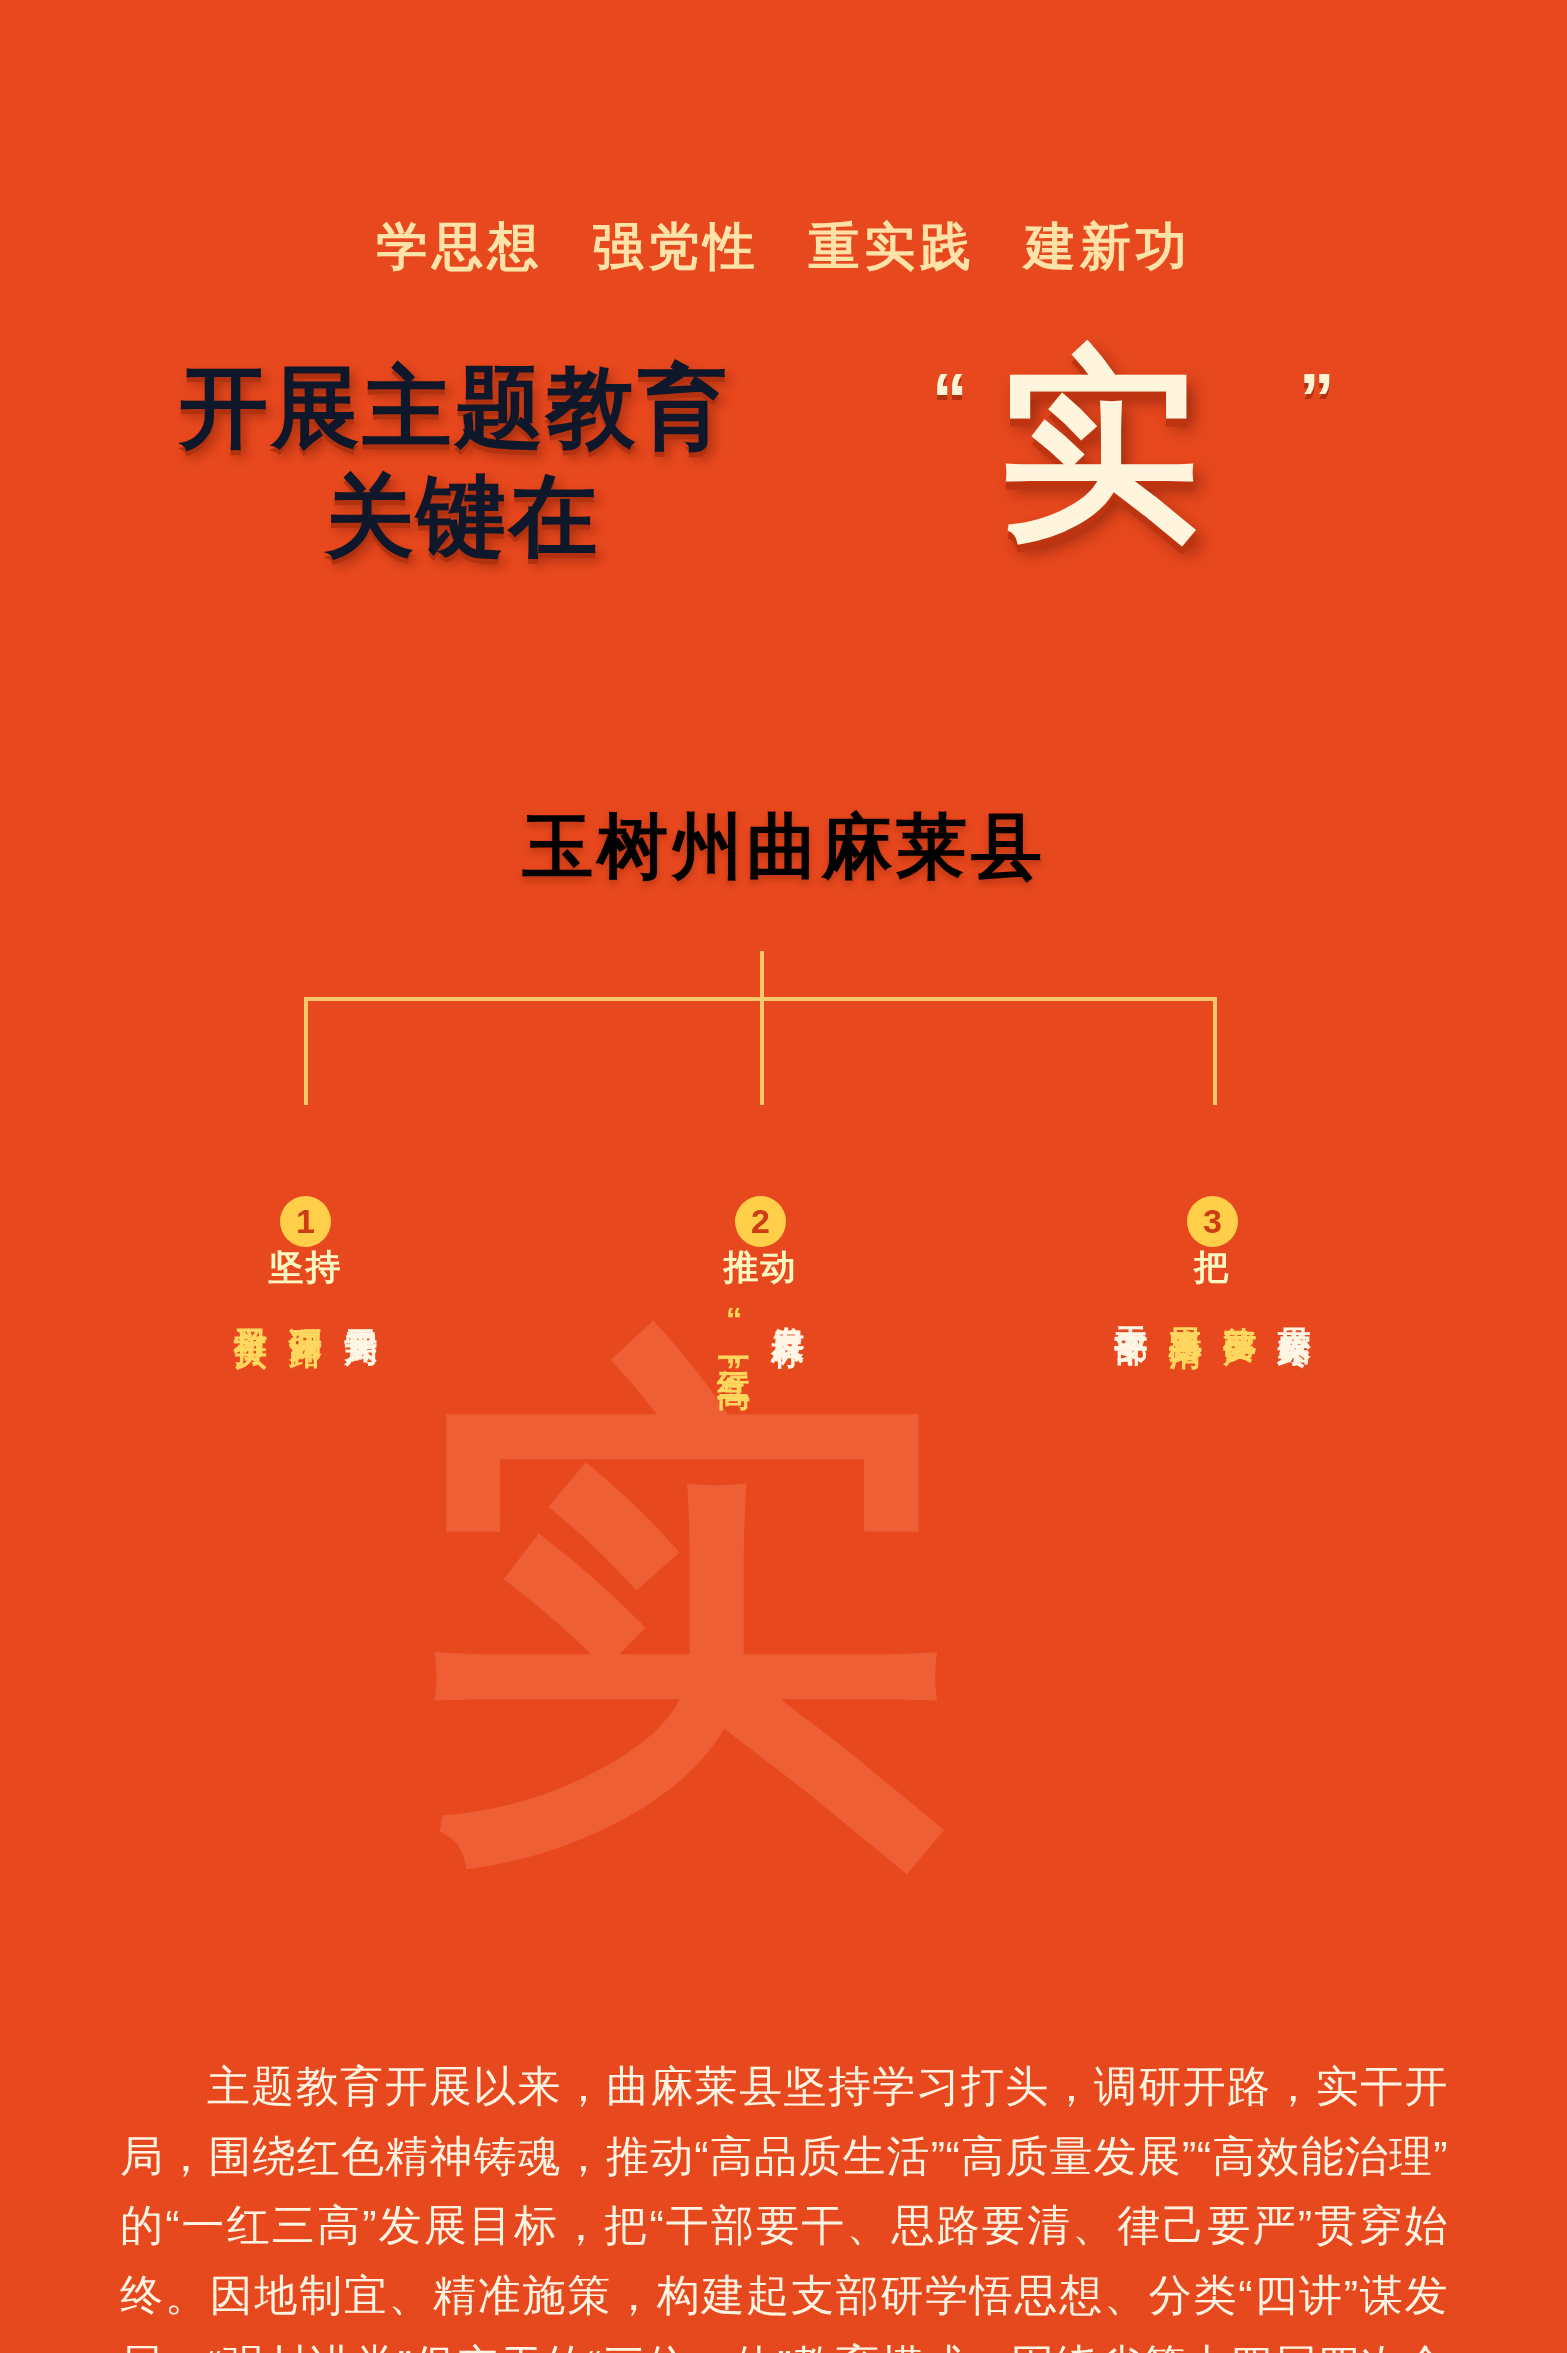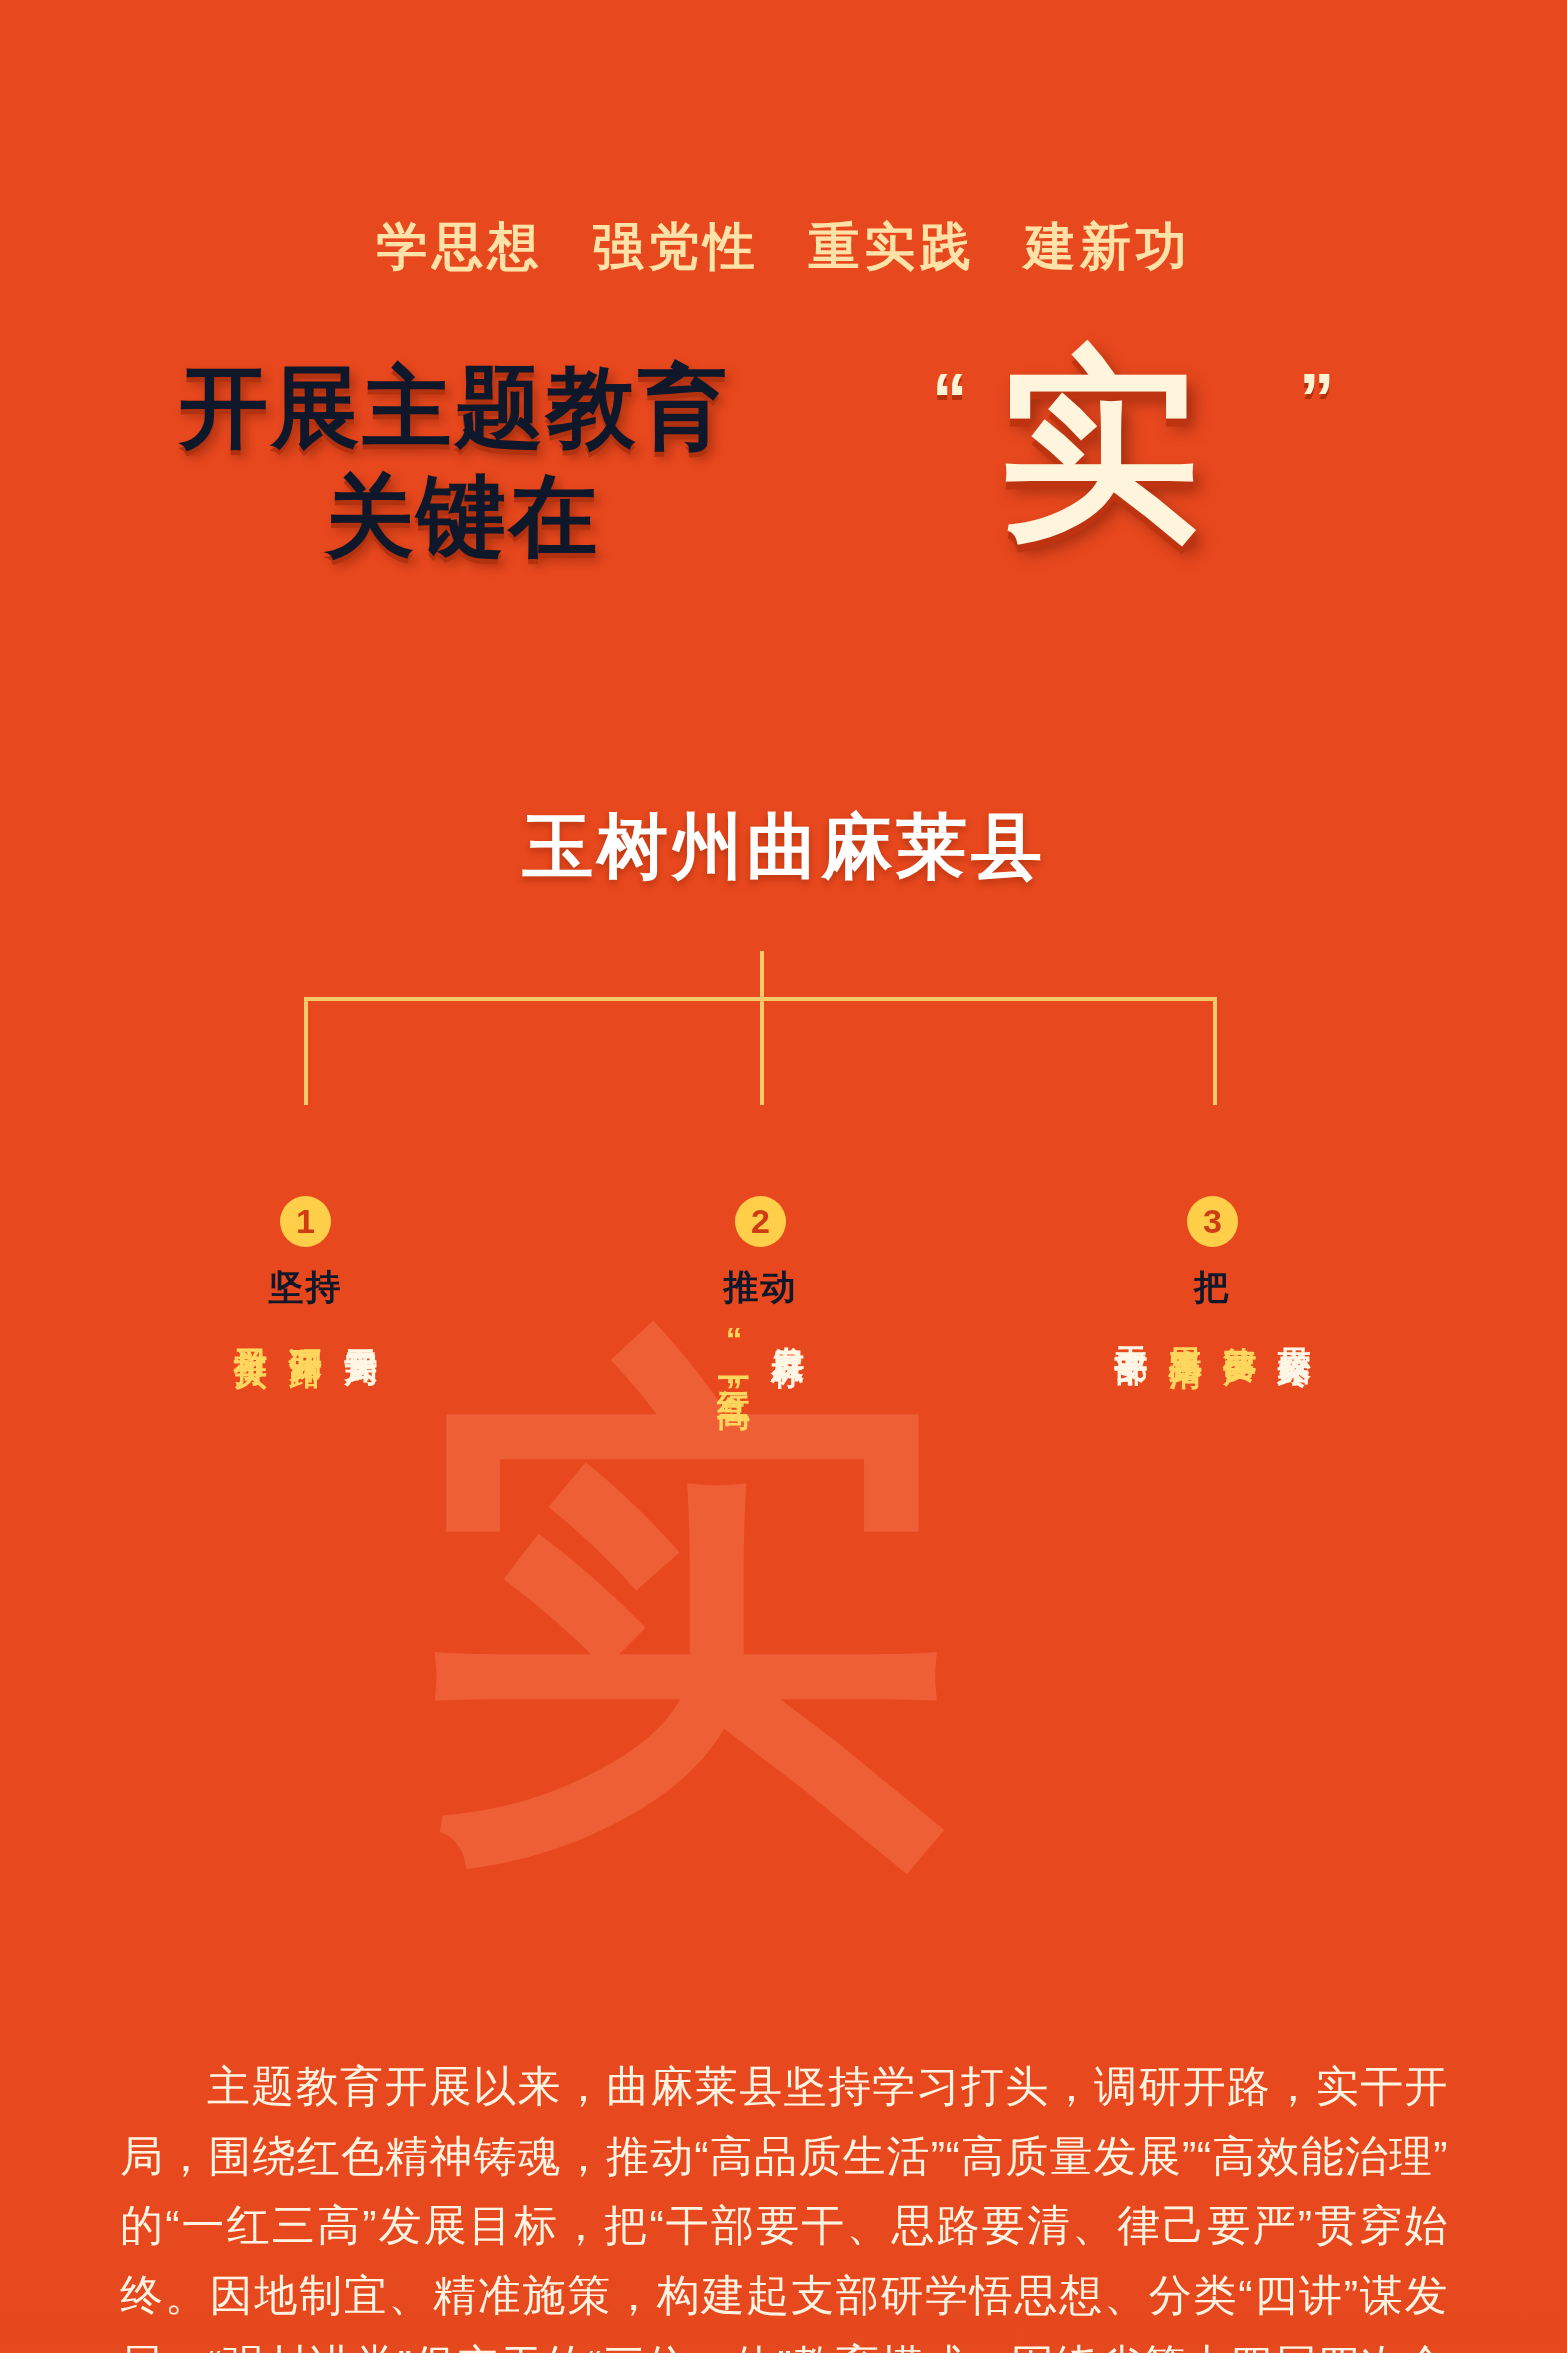--- a/index.html
+++ b/index.html
@@ -86,21 +86,21 @@
     line-height: 1;
   }
 
   
   .county {
     position: absolute;
     top: 800px;
     left: 0;
     width: 100%;
     text-align: center;
-    color: #ffffff;
+    color: #000000;
     font-size: 71px;
     font-weight: bold;
     letter-spacing: 3.8px;
     text-shadow: 0 3.8px 7.5px rgba(120,30,0,0.4);
   }
 
   
   .bracket {
     position: absolute;
     top: 951px;
@@ -170,23 +170,22 @@
     border-radius: 50%;
     background: #ffcf4a;
     color: #cf3b12;
     font-size: 34px;
     font-weight: bold;
     line-height: 51px;
     text-align: center;
     margin: 0 auto;
   }
   .lead {
-    margin-top: 20px;
-    text-align: center;
-    color: #0f172a;
+    text-align: center;
+    color: #fef9c3;
     font-size: 35px;
     font-weight: bold;
     line-height: 1.15;
     letter-spacing: 1.9px;
   }
   .vrows {
     margin-top: 14px;
     display: flex;
     flex-direction: row-reverse;
     justify-content: center;

